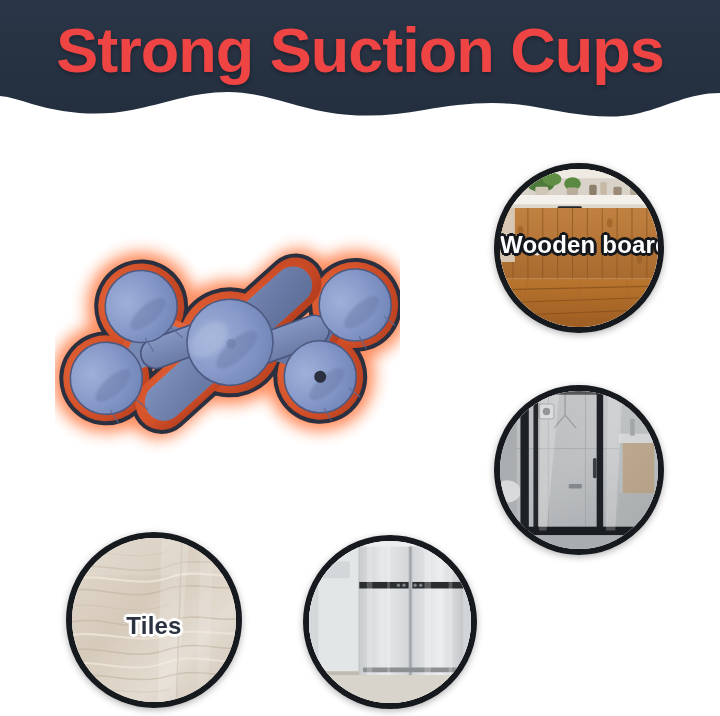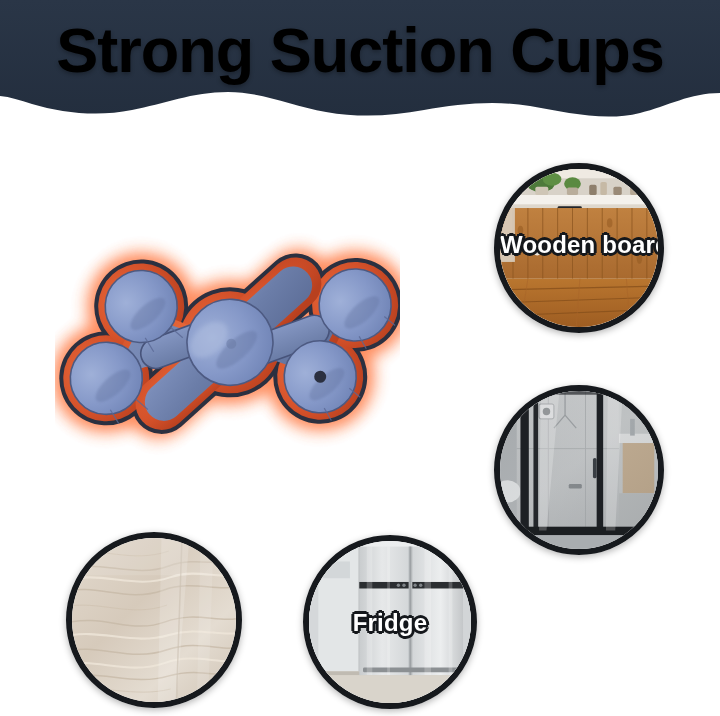--- a/index.html
+++ b/index.html
@@ -14,21 +14,21 @@
   
   #header-band {
     position:absolute; left:0; top:0; width:720px; height:130px;
     pointer-events:none;
   }
   #header-band svg { display:block; width:720px; height:130px; }
 
   #header-title {
     position:absolute; left:0; top:10px; width:720px; height:80px;
     display:flex; align-items:center; justify-content:center;
-    color:#000000;
+    color:#ef4444;
     font-size:63px;
     font-weight:bold;
     letter-spacing:-1px;
     white-space:nowrap;
     text-shadow:0 2px 4px rgba(0,0,0,.30);
   }
 
   
   #product-figure {
     position:absolute;
@@ -402,20 +402,21 @@
         <path d="M-10,164 C32,156 66,172 106,162"></path>
       </g>
 
       <line x1="118" y1="0" x2="112" y2="176" stroke="#c0b2a0" stroke-width="1.6" opacity="0.6"></line>
 
       <polygon points="96,0 126,0 112,176 92,176" fill="#ffffff" opacity="0.18"></polygon>
       <polygon points="138,0 152,0 146,176 134,176" fill="#ffffff" opacity="0.12"></polygon>
       <rect x="0" y="0" width="176" height="40" fill="#ffffff" opacity="0.10"></rect>
     </svg>
   </div>
+  <div class="caption cap-dark">Tiles</div>
 </div>
 
 <div class="photo-circle" id="circle-fridge">
   <div class="scene">
     <svg viewBox="0 0 174 174" preserveAspectRatio="none" aria-hidden="true">
       <defs>
         <linearGradient id="steelG" x1="0" y1="0" x2="1" y2="0">
           <stop offset="0" stop-color="#c9ccce"></stop>
           <stop offset="0.22" stop-color="#e6e8e9"></stop>
           <stop offset="0.5" stop-color="#d2d5d7"></stop>
@@ -456,14 +457,13 @@
       <g opacity="0.22" fill="#ffffff">
         <rect x="62" y="6" width="6" height="138"></rect>
         <rect x="84" y="6" width="3" height="138"></rect>
         <rect x="124" y="6" width="7" height="138"></rect>
         <rect x="150" y="6" width="4" height="138"></rect>
       </g>
 
       <rect x="166" y="0" width="8" height="144" fill="#d2d5d7"></rect>
     </svg>
   </div>
-  <div class="caption cap-light">Fridge</div>
 </div>
 
 </body></html>

